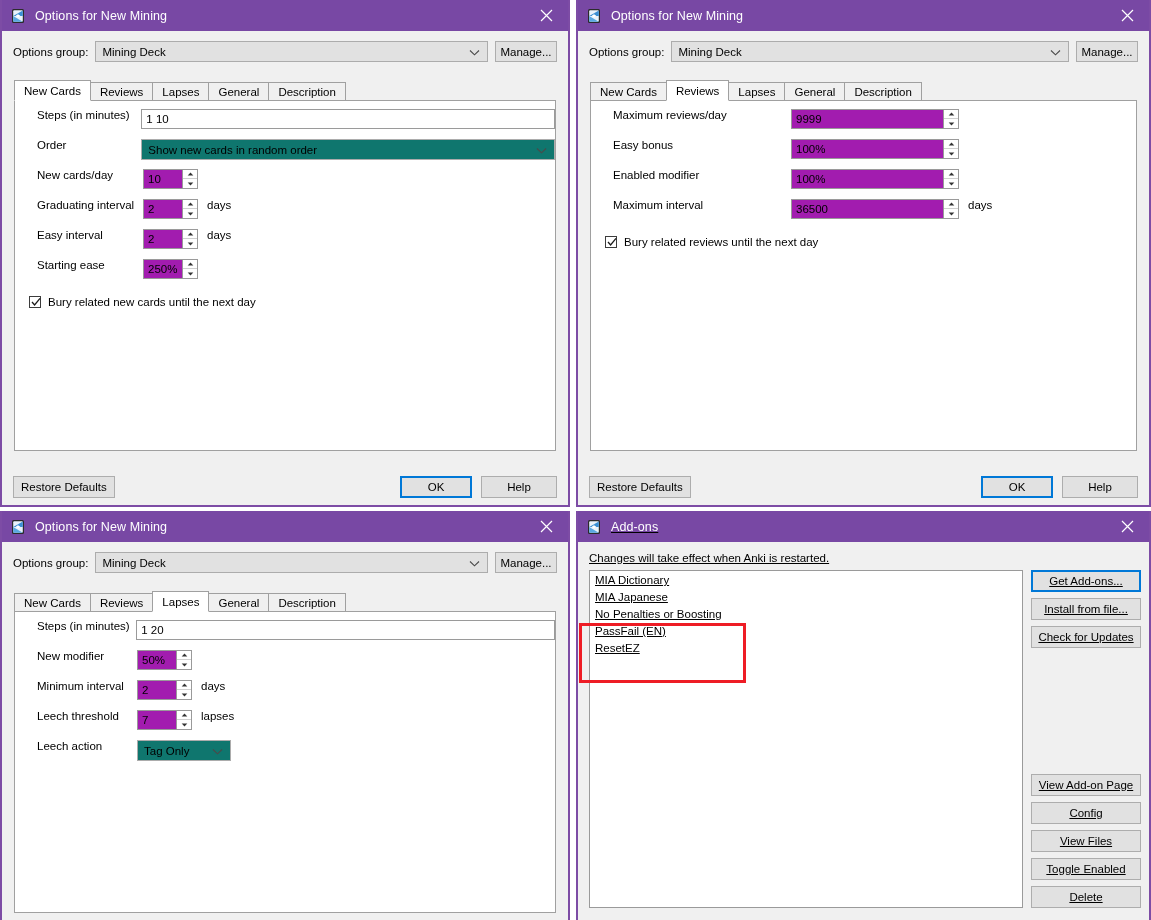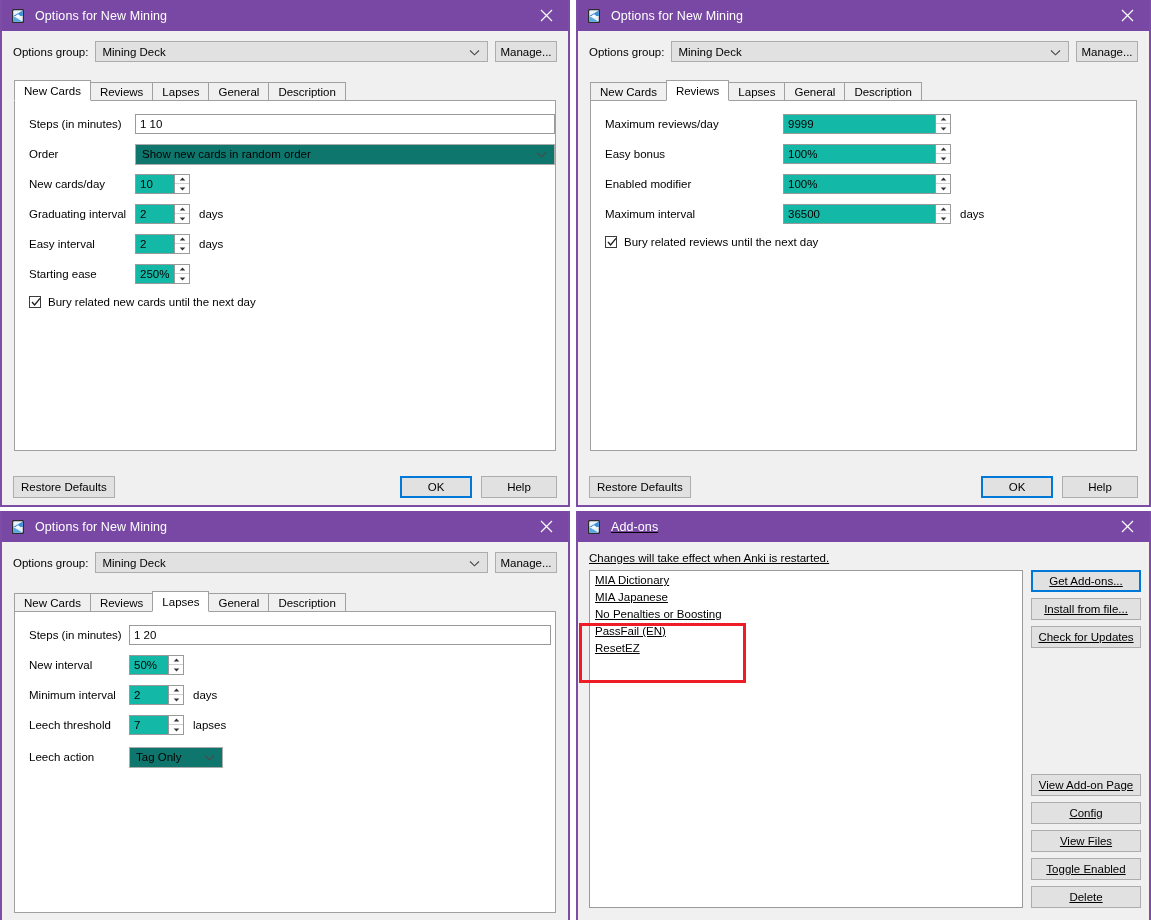--- a/index.html
+++ b/index.html
@@ -126,39 +126,40 @@
     background: #ffffff;
     border: 1px solid #a0a0a0;
     margin: 0 12px;
     position: relative;
     z-index: 1;
   }
 
   
   .frow {
     display: flex;
-    align-items: center;
+    align-items: flex-start;
     height: 30px;
     padding-left: 14px;
+    margin-left: 8px;
   }
   .flabel { font-size: 11.5px; white-space: nowrap; }
   .suffix { font-size: 11.5px; margin-left: 9px; white-space: nowrap; }
 
   .textfield {
     border: 1px solid #9a9a9a;
     background: #ffffff;
     height: 20px;
     display: flex;
     align-items: center;
     padding: 0 4px;
     font-size: 11.5px;
   }
   .spin {
     border: 1px solid #9a9a9a;
-    background: #14b8a6;
+    background: #a21caf;
     height: 20px;
     display: flex;
     align-items: stretch;
     font-size: 11.5px;
     position: relative;
   }
   .spin .sval {
     flex: 1 1 auto;
     display: flex;
     align-items: center;
@@ -633,21 +634,21 @@
     </div>
 
     <div class="tabpanel" style="height:302px;padding-top:8px;">
 
       <div class="frow">
         <span class="flabel" style="width:100px;">Steps (in minutes)</span>
         <span class="textfield" style="width:422px;">1 20</span>
       </div>
 
       <div class="frow">
-        <span class="flabel" style="width:100px;">New interval</span>
+        <span class="flabel" style="width:100px;">New modifier</span>
         <span class="spin" style="width:55px;">
           <span class="sval">50%</span>
           <span class="sbtns">
             <span class="sbtn up">
                 <svg width="7" height="4" viewBox="0 0 7 4">
                   <path d="M3.5 0.6 L6.3 3.4 L0.7 3.4 Z" fill="#333"></path>
                 </svg>
               </span>
             <span class="sbtn dn">
                 <svg width="7" height="4" viewBox="0 0 7 4">

